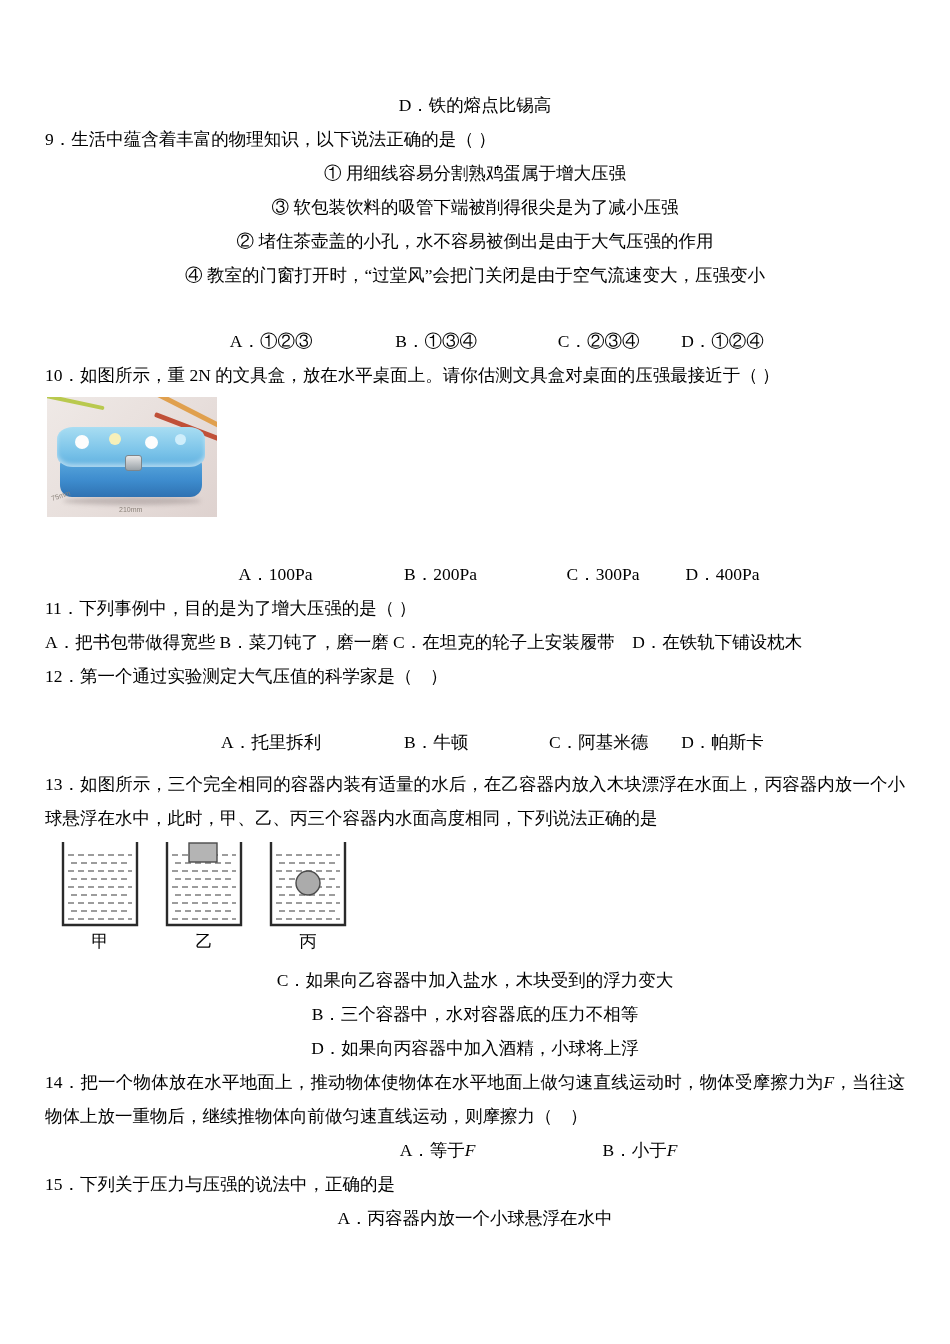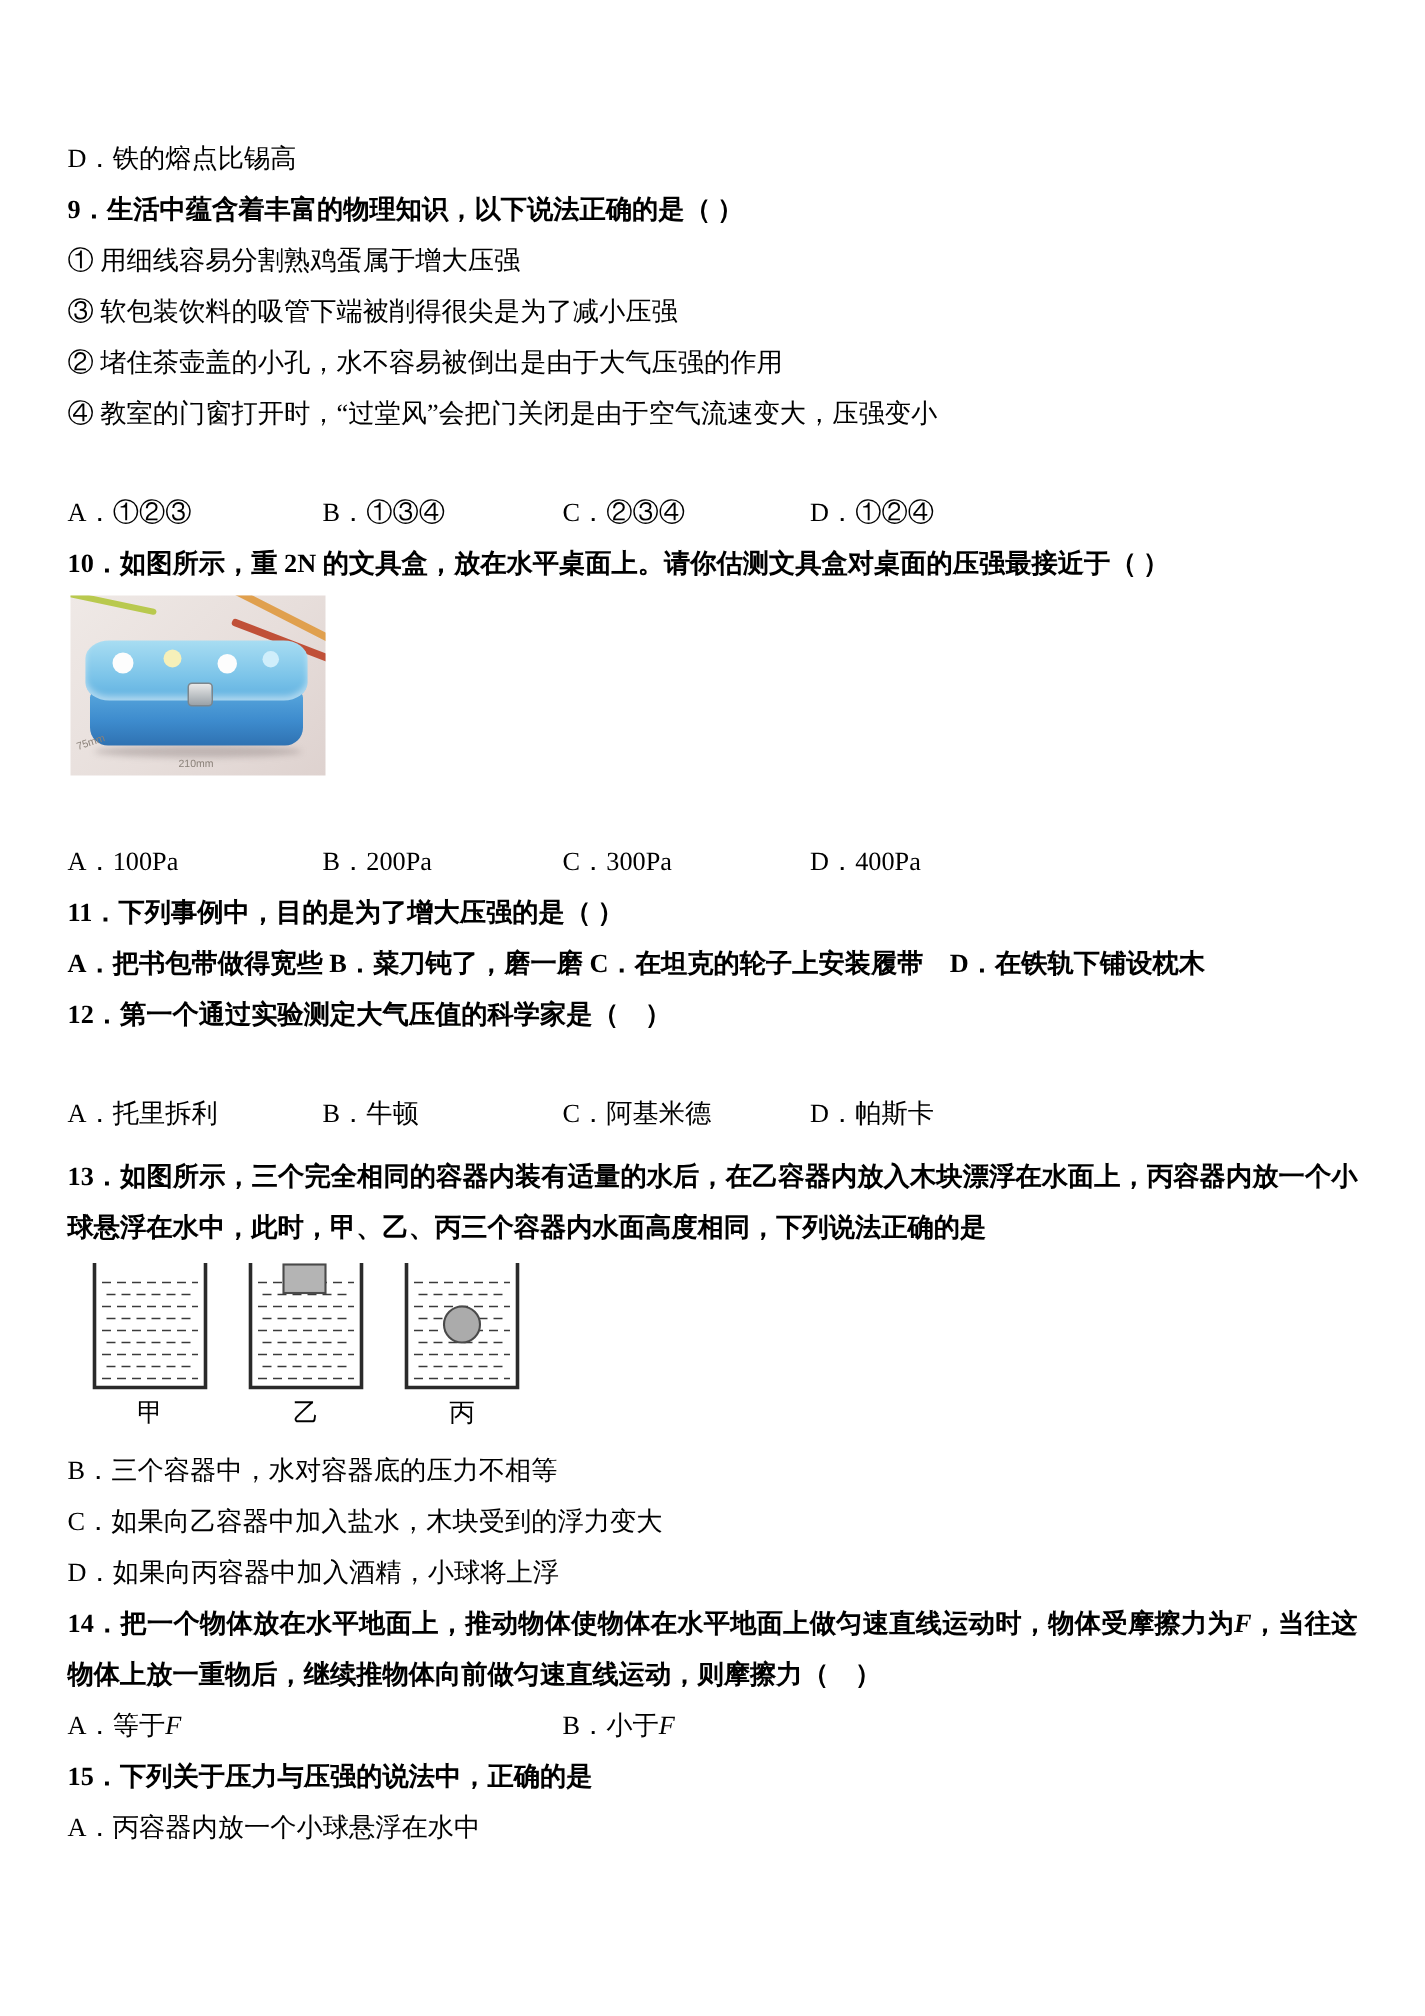--- a/index.html
+++ b/index.html
@@ -8,22 +8,22 @@
     width: 950px;
     height: 1344px;
     box-sizing: border-box;
     background: #ffffff;
     padding: 88px 45px 0 45px;
     font-family: "Liberation Serif", "DejaVu Serif", serif;
     font-size: 17.5px;
     color: #000;
     overflow: hidden;
   }
-  .line { line-height: 34px; }
-  .para { text-align: justify; font-weight: bold; }
+  .line { line-height: 34px; text-align: center; }
+  .para { text-align: justify; }
   .gap-sm { margin-top: 8px; }
   .opt-row span.col1 { display:inline-block; width:170px; }
   .opt-row span.col2 { display:inline-block; width:160px; }
   .opt-row span.col3 { display:inline-block; width:165px;margin-top:32px; }
   .opt-row2 span.colh { display:inline-block; width:330px; }
   .f { font-style: italic; }
 
   
   .photo {
     position: relative;
@@ -168,22 +168,22 @@
           <line x1="9" y1="62" x2="73" y2="62"></line>
             <line x1="12" y1="70" x2="70" y2="70"></line>
           <line x1="9" y1="78" x2="73" y2="78"></line>
         </g>
         <circle cx="41" cy="42" r="12" fill="#ababab" stroke="#4a4a4a" stroke-width="1.4"></circle>
       </svg>
       <div class="beaker-label">丙</div>
     </div>
   </div>
 
+  <div class="line">C．如果向乙容器中加入盐水，木块受到的浮力变大</div>
   <div class="line">B．三个容器中，水对容器底的压力不相等</div>
-  <div class="line">C．如果向乙容器中加入盐水，木块受到的浮力变大</div>
   <div class="line">D．如果向丙容器中加入酒精，小球将上浮</div>
 
   <div class="line para">
     <span>14．把一个物体放在水平地面上，推动物体使物体在水平地面上做匀速直线运动时，物体受摩擦力为</span><span class="f">F</span><span>，当往这物体上放一重物后，继续推物体向前做匀速直线运动，则摩擦力（　）</span>
   </div>
   <div class="line opt-row2">
     <span class="colh"><span>A．等于</span><span class="f">F</span></span><span><span>B．小于</span><span class="f">F</span></span>
   </div>
 
   <div class="line para">15．下列关于压力与压强的说法中，正确的是</div>

